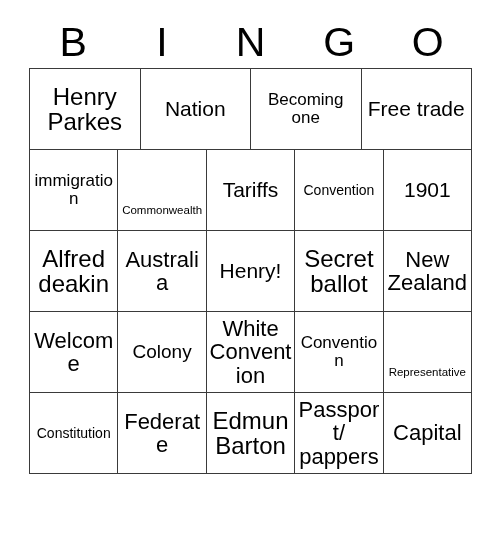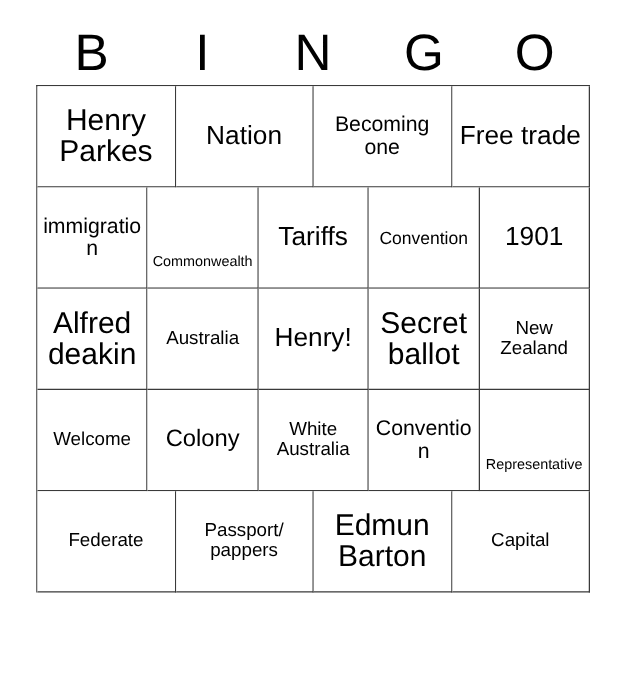--- a/index.html
+++ b/index.html
@@ -80,21 +80,21 @@
     width: 100%;
     line-height: 1.06;
     word-break: normal;
     overflow-wrap: break-word;
     hyphens: none;
   }
   
   .fs-xxl .cell-text { font-size: 21px; }
   .fs-xl  .cell-text { font-size: 19px; }
   .fs-lg  .cell-text { font-size: 24px; }
-  .fs-md  .cell-text { font-size: 15px; }
+  .fs-md  .cell-text { font-size: 22px; }
   .fs-sm  .cell-text { font-size: 17px; }
   .fs-xs  .cell-text { font-size: 14px; }
   .fs-xxs .cell-text { font-size: 11.5px; margin-top: 41px; }
 </style>
 </head>
 <body>
 
 <div id="card">
 
   <div id="bingo-header">
@@ -159,39 +159,42 @@
     </div>
 
     <div class="bingo-row">
       <div class="bingo-cell fs-md">
           <span class="cell-text">Welcome</span>
         </div>
       <div class="bingo-cell fs-xl">
           <span class="cell-text">Colony</span>
         </div>
       <div class="bingo-cell fs-md">
-          <span class="cell-text">White Australia</span>
+          <span class="cell-text">White Convention</span>
         </div>
       <div class="bingo-cell fs-sm">
           <span class="cell-text">Convention</span>
         </div>
       <div class="bingo-cell fs-xxs">
           <span class="cell-text">Representative</span>
         </div>
     </div>
 
     <div class="bingo-row">
+      <div class="bingo-cell fs-xs">
+          <span class="cell-text">Constitution</span>
+        </div>
       <div class="bingo-cell fs-md">
           <span class="cell-text">Federate</span>
         </div>
+      <div class="bingo-cell fs-lg">
+          <span class="cell-text">Edmun Barton</span>
+        </div>
       <div class="bingo-cell fs-md">
           <span class="cell-text">Passport/ pappers</span>
-        </div>
-      <div class="bingo-cell fs-lg">
-          <span class="cell-text">Edmun Barton</span>
         </div>
       <div class="bingo-cell fs-md">
           <span class="cell-text">Capital</span>
         </div>
     </div>
 
   </div>
 </div>
 
 </body></html>

